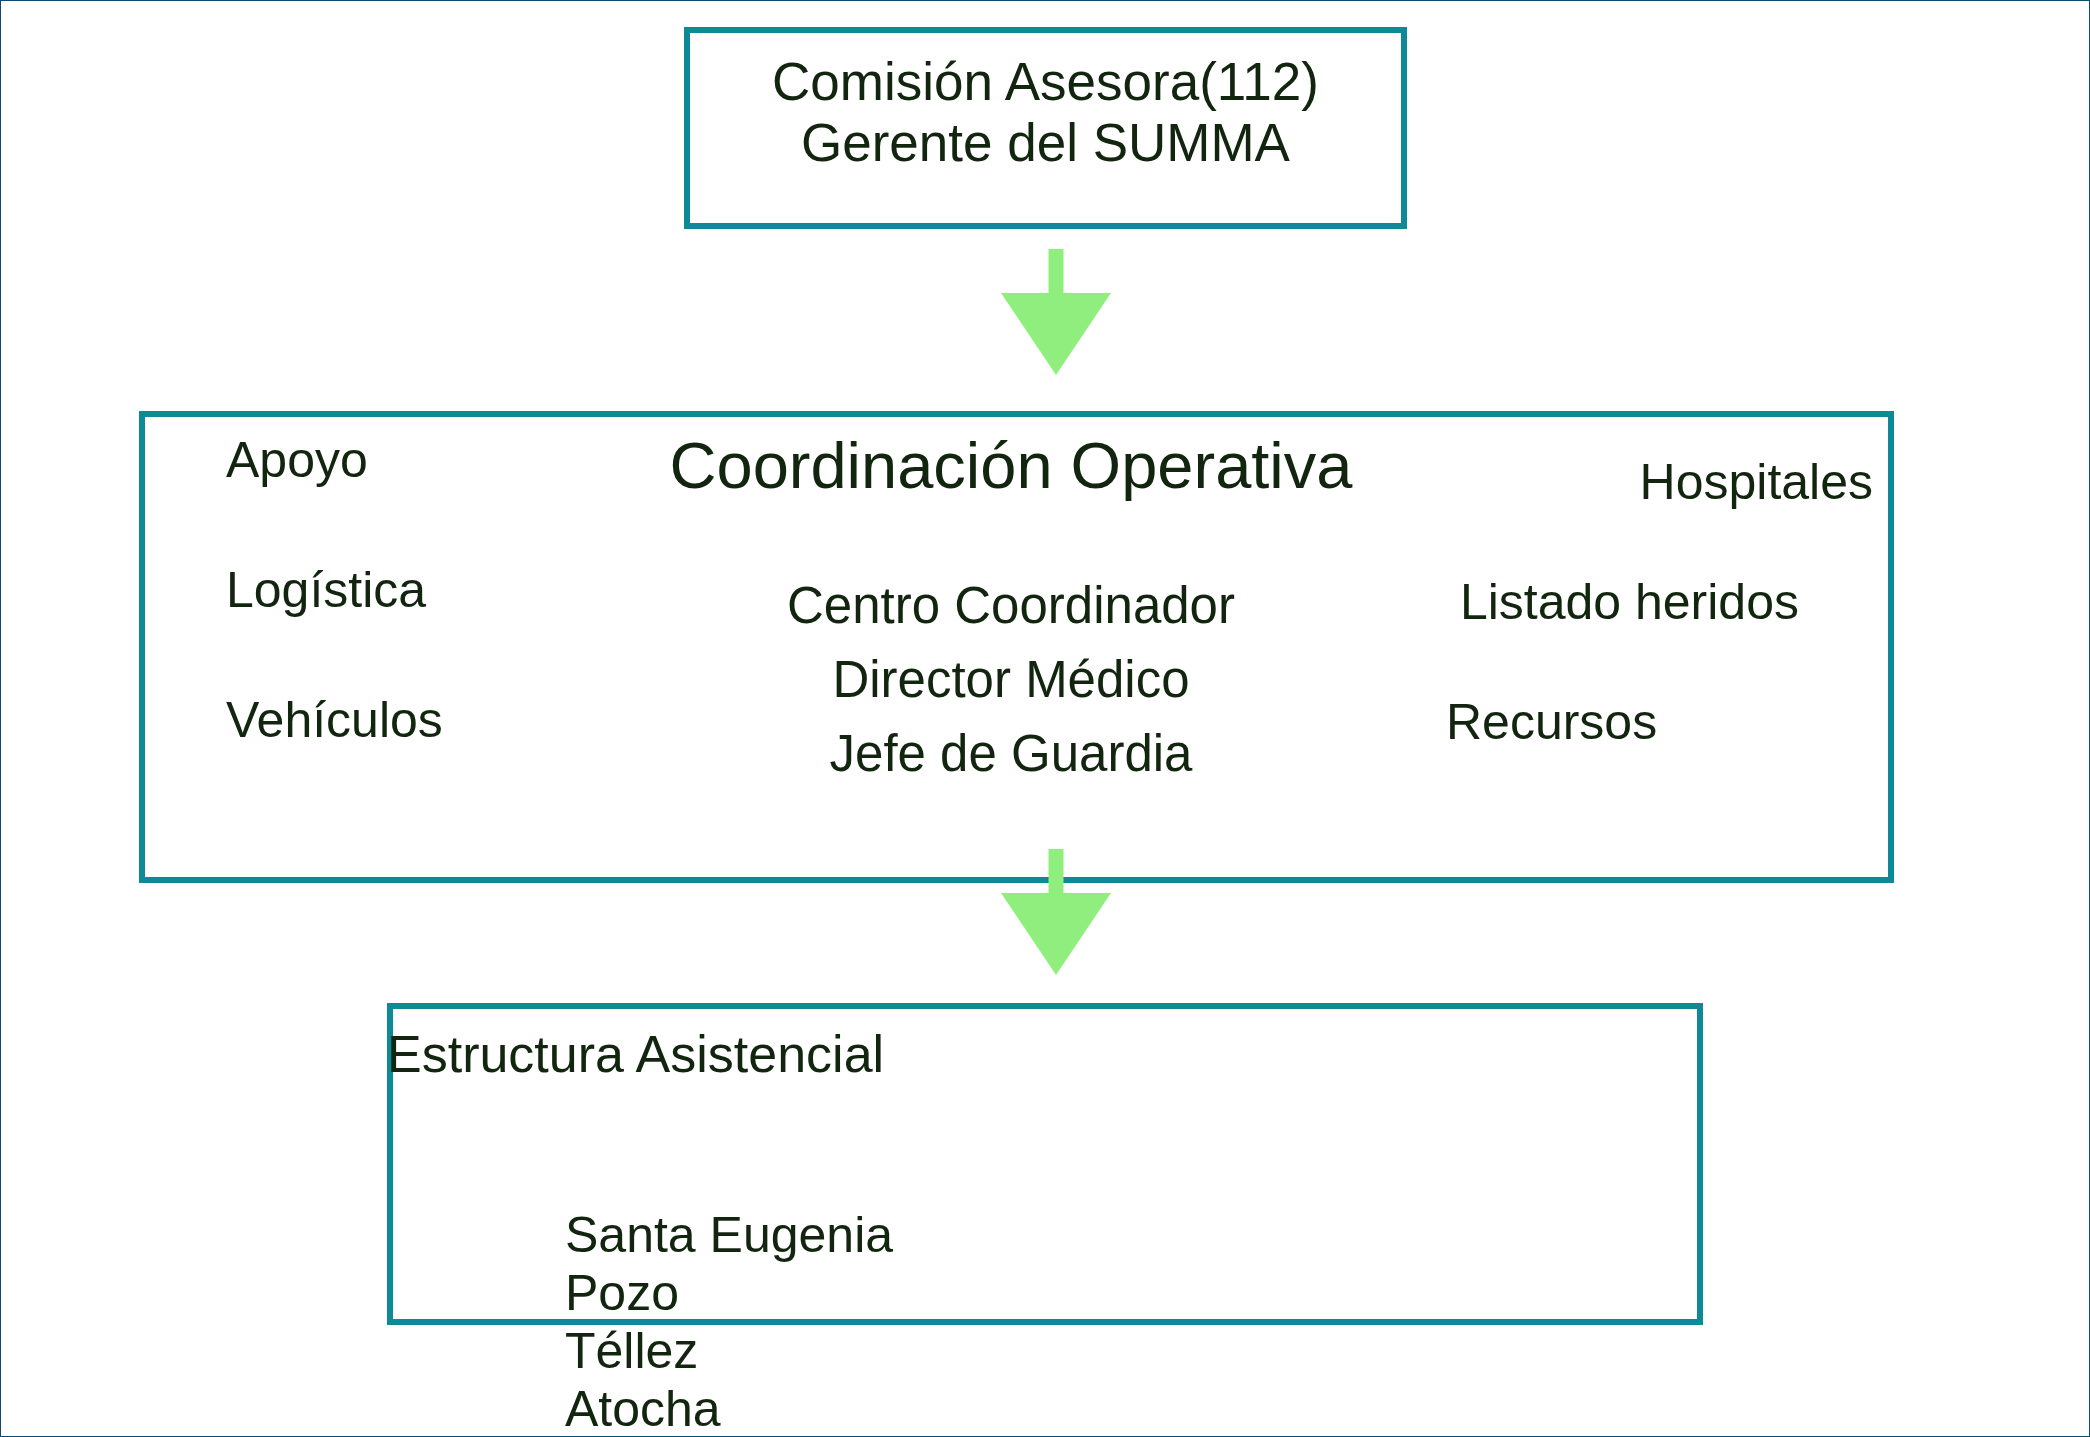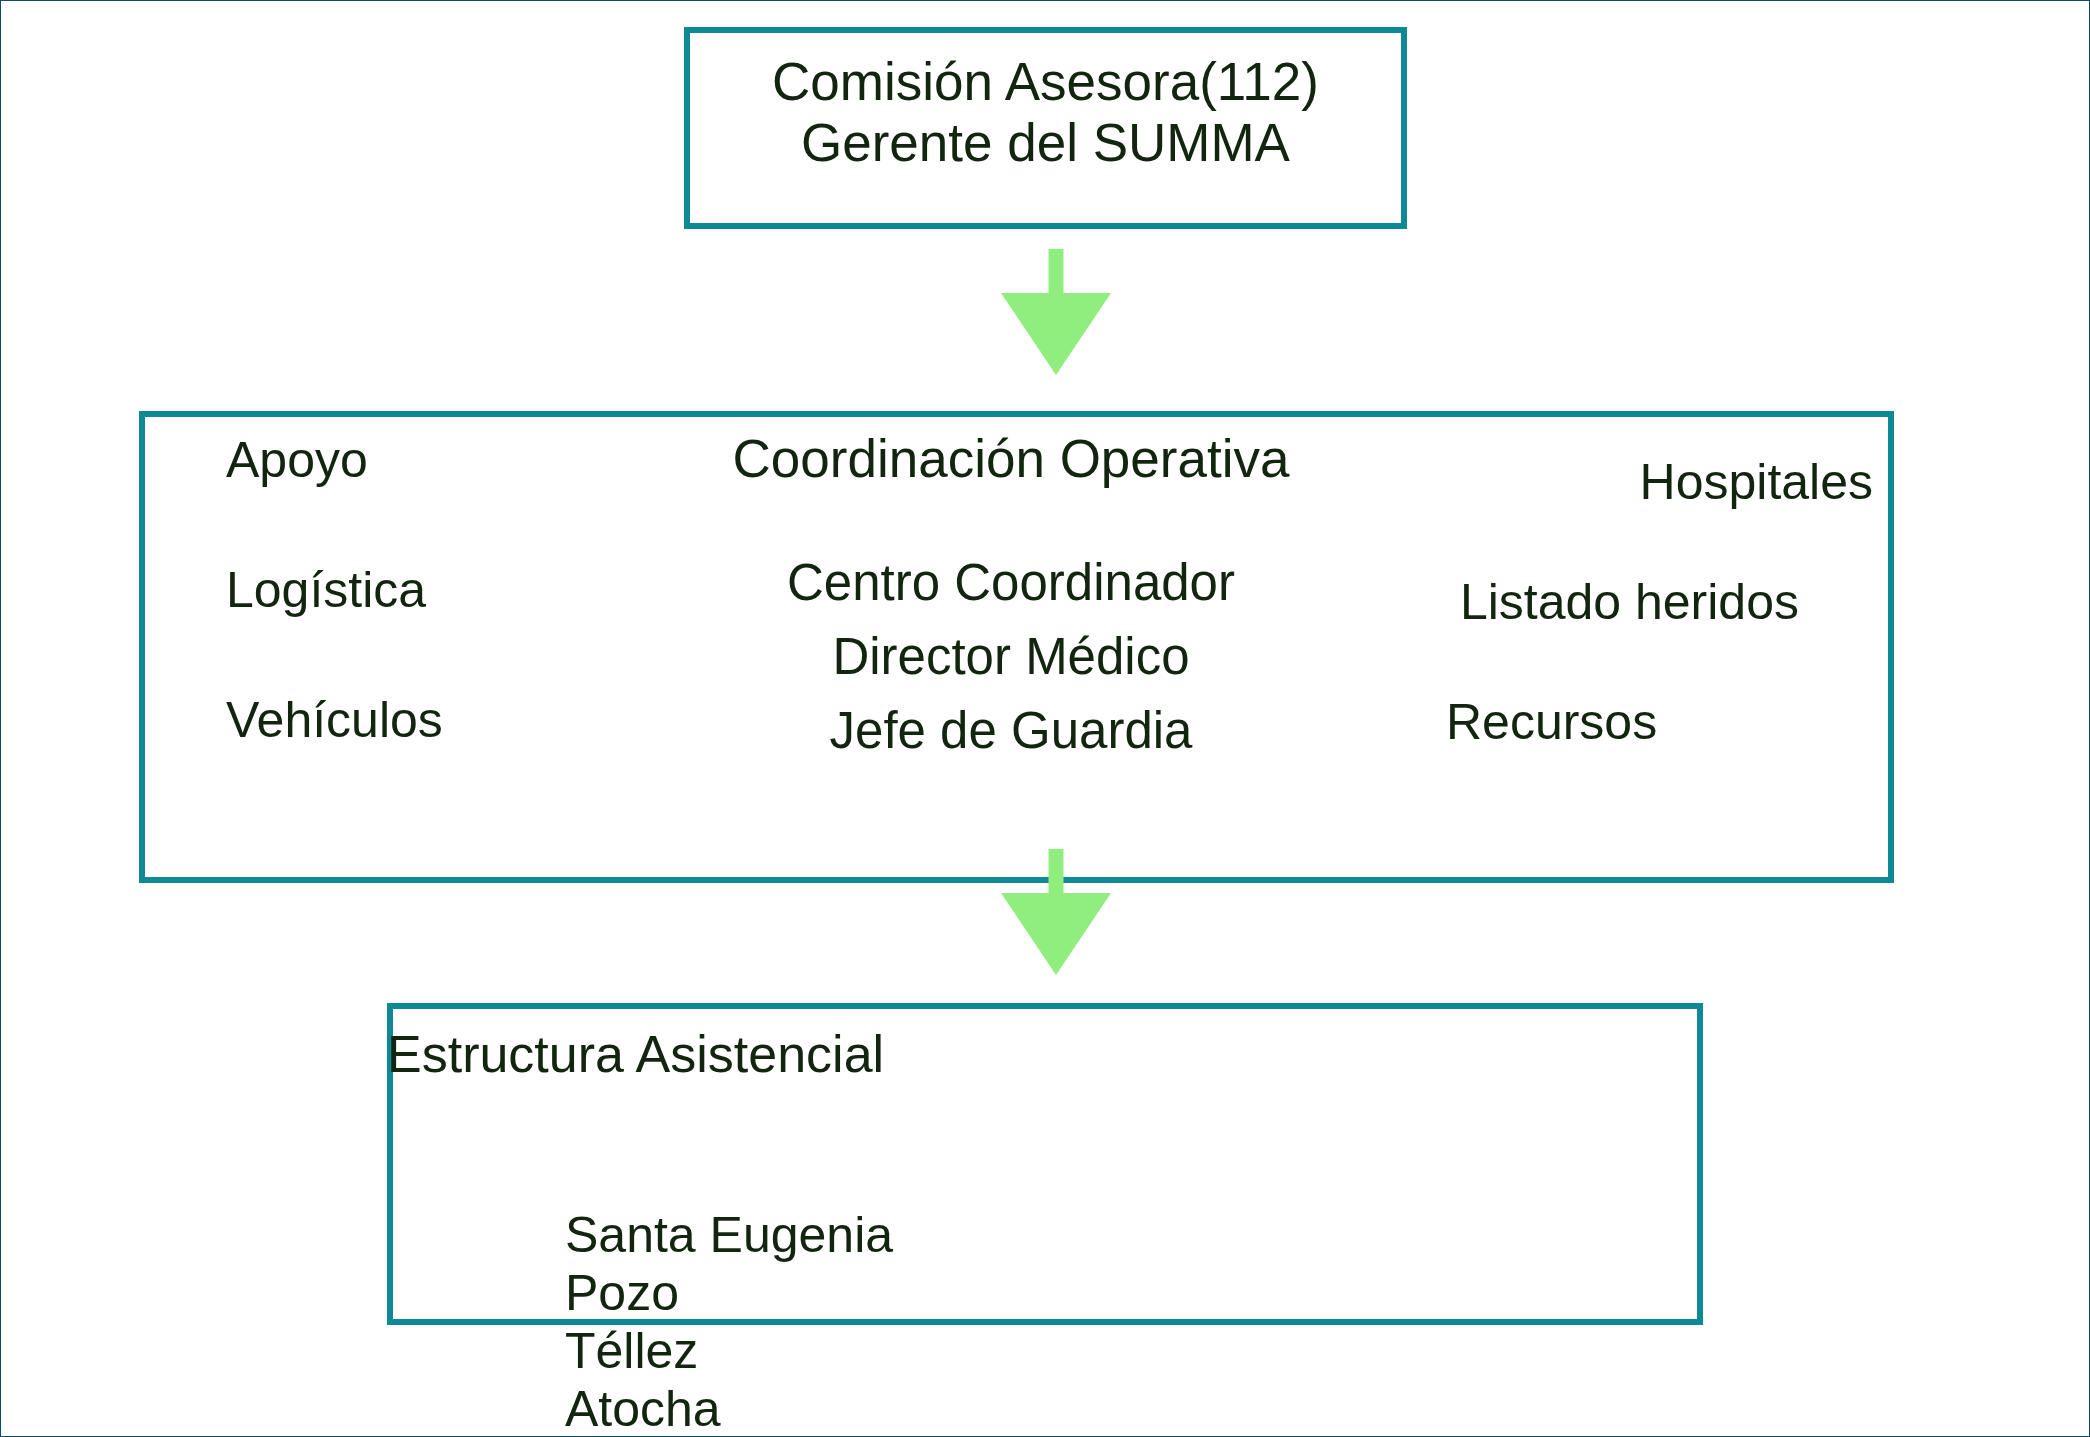--- a/index.html
+++ b/index.html
@@ -64,25 +64,25 @@
   }
 
   #mid-left-col { left: 225px; top: 430px; width: 480px; font-size: 50px; }
   #mid-left-col .row { display: block; margin-bottom: 72px; }
 
   #mid-center-title {
     left: 660px;
     top: 427px;
     width: 700px;
     text-align: center;
-    font-size: 53px;
+    font-size: 65px;
   }
   #mid-center-lines {
     left: 660px;
-    top: 552px;
+    top: 575px;
     width: 700px;
     text-align: center;
     font-size: 51px;
   }
   #mid-center-lines .row { display: block; margin-bottom: 15px; }
 
   #mid-right-col {
     left: 1380px;
     top: 452px;
     width: 500px;

